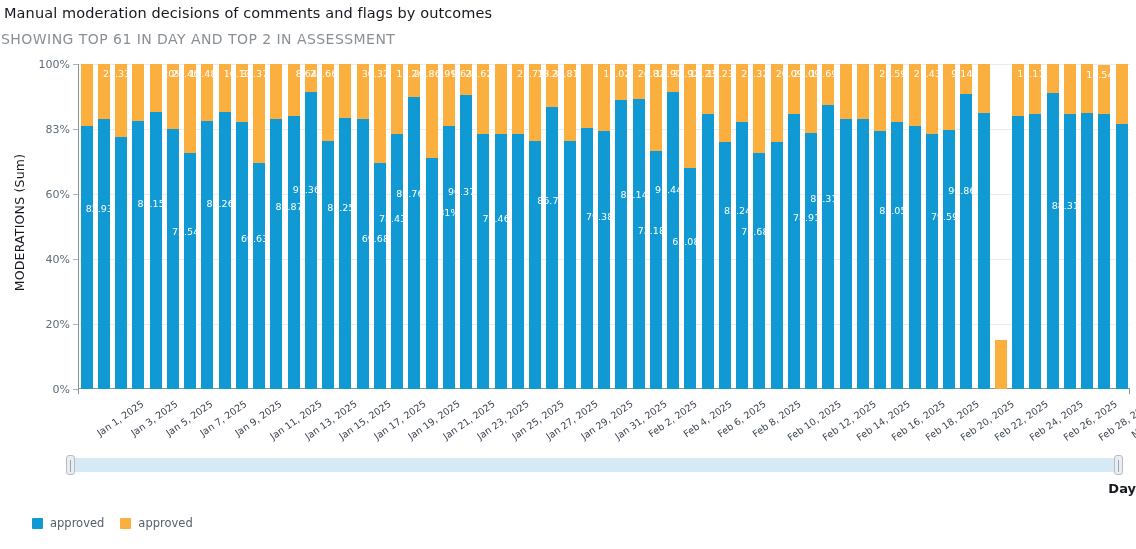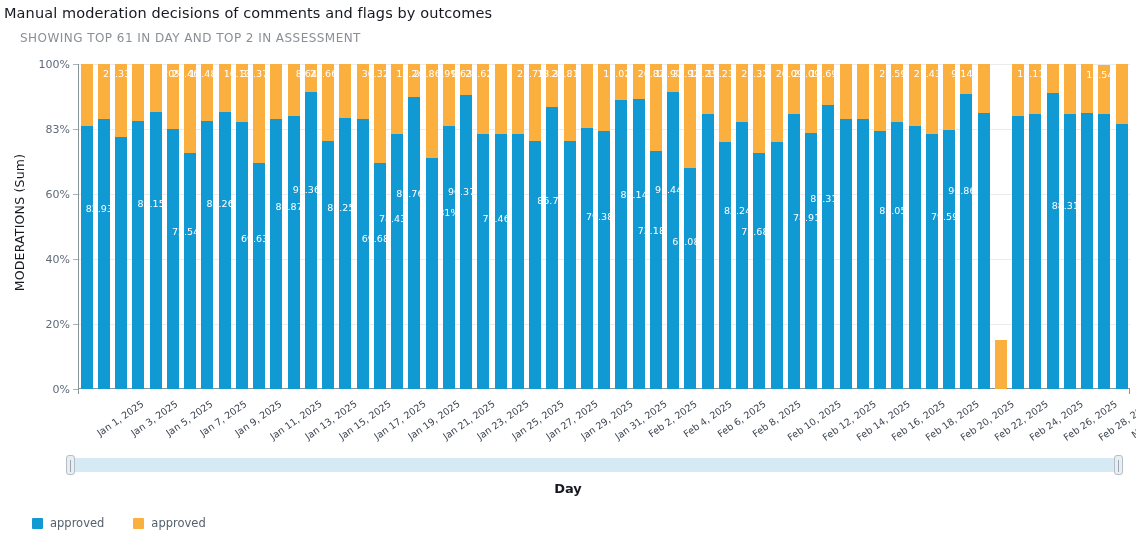--- a/index.html
+++ b/index.html
@@ -11,22 +11,22 @@
     overflow: hidden;
   }
   #root { position: relative; width: 1136px; height: 466px; border-radius: 27px; }
 
   .title {
     position: absolute; left: 4px; top: 5px;
     font-size: 14.5px; color: #16191f; font-weight: 400;
     letter-spacing: 0.1px;
   }
   .subtitle {
-    position: absolute; left: 20px; top: 31px;
-    font-size: 12px; color: #8a8f96; letter-spacing: 0.45px;
+    position: absolute; left: 1px; top: 31px;
+    font-size: 14px; color: #8a8f96; letter-spacing: 0.45px;
   }
 
   
   .plot-wrap { position: absolute; left: 0; top: 55px; width: 1136px; height: 340px; }
   .ylabel {
     position: absolute; left: -136px; top: 160px; width: 310px;
     transform: rotate(-90deg);
     font-size: 12.5px; color: #16191f; text-align: center;
     letter-spacing: 0.2px;
   }
@@ -98,25 +98,25 @@
   }
   .slider-handle::after {
     content: ""; position: absolute; left: 3px; top: 4px; width: 1px; height: 12px;
     background: #9aa5b1;
   }
   .handle-left { left: 66px; }
   .handle-right { left: 1114px; }
 
   .xaxis-title {
     position: absolute; left: 0; top: 481px; width: 1136px;
-    text-align: center; font-size: 13px; color: #16191f; font-weight: 700;
+    text-align: right; font-size: 13px; color: #16191f; font-weight: 700;
   }
 
   
-  .legend { position: absolute; left: 32px; top: 516px; display: flex; align-items: center; gap: 29px; text-align: right; }
+  .legend { position: absolute; left: 32px; top: 516px; display: flex; align-items: center; gap: 16px; text-align: right; }
   .legend-item { display: flex; align-items: center; gap: 7px; }
   .swatch { width: 11px; height: 11px; border-radius: 1px; display: inline-block; }
   .legend-text { font-size: 11.5px; color: #55606e; }
 </style>
 </head>
 <body>
 
 <div id="root">
 
   <div class="title">Manual moderation decisions of comments and flags by outcomes</div>

